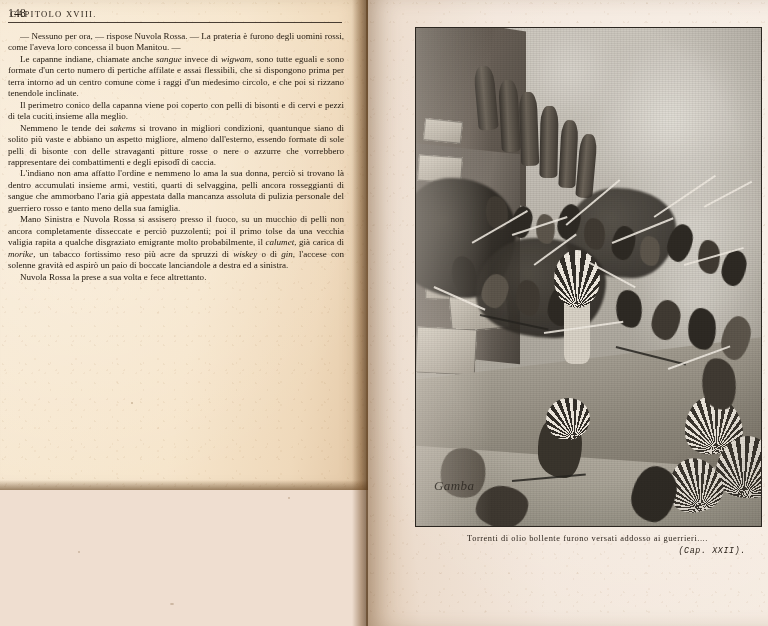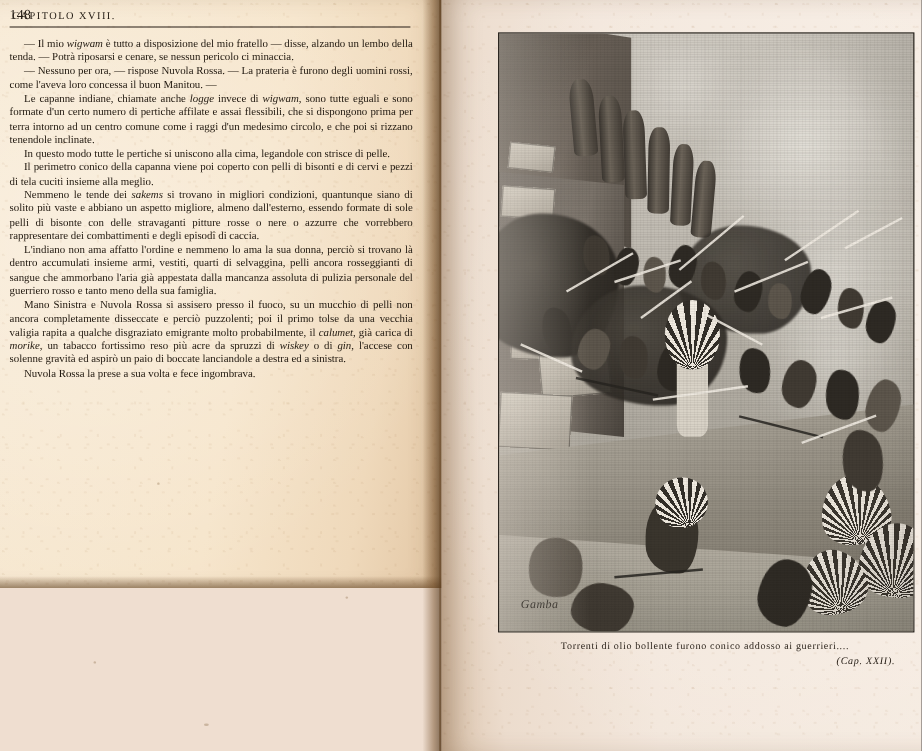--- a/index.html
+++ b/index.html
@@ -219,23 +219,23 @@
     background: radial-gradient(ellipse 90% 85% at 50% 45%, rgba(0,0,0,0) 55%, rgba(40,34,26,.28) 100%);
     pointer-events:none;
   }
   .plate-fade {
     position:absolute; inset:0;
     background: linear-gradient(90deg, rgba(245,236,225,.35), rgba(245,236,225,0) 22%);
     pointer-events:none;
   }
   .sig {
     position:absolute;
-    left: 18px; bottom: 16px;
+    left: 18px; bottom: 32px;
     font-family: "Liberation Serif", serif;
-    font-size: 10px;
+    font-size: 13px;
     color: #211d18;
     letter-spacing: .4px;
     font-style: italic;
     opacity:.75;
   }
 
   
   .caption {
     position: absolute;
     left: 47px; top: 533px;
@@ -245,20 +245,21 @@
     font-size: 8.4px;
     letter-spacing: .55px;
     line-height: 12px;
   }
   .caption .cap2 {
     display:block;
     text-align: right;
     font-style: italic;
     letter-spacing: .6px;
     padding-right: 14px;
+    font-family: Liberation Mono, monospace;
   }
 </style>
 </head>
 <body>
 
 <div class="spread">
 
   <div class="page-left">
     <div class="grain"></div>
     <div class="speck" style="left:52px;  top:118px; width:2px; height:2px;"></div>
@@ -268,29 +269,27 @@
     <div class="speck" style="left:170px; top:603px; width:4px; height:2px;"></div>
     <div class="speck" style="left:78px;  top:551px; width:2px; height:2px;"></div>
 
     <div class="runhead">
       <span class="folio">148</span>
       <span class="chaptitle">CAPITOLO XVIII.</span>
     </div>
     <div class="rule"></div>
 
     <div class="textblock" id="verso-text">
-        <p>— Il mio <i>wigwam</i> è tutto a disposizione del mio fratello — disse, alzando un lembo della tenda. — Potrà riposarsi e cenare, se nessun pericolo ci minaccia.</p>
         <p>— Nessuno per ora, — rispose Nuvola Rossa. — La prateria è furono degli uomini rossi, come l'aveva loro concessa il buon Manitou. —</p>
-        <p>Le capanne indiane, chiamate anche <i>logge</i> invece di <i>wigwam</i>, sono tutte eguali e sono formate d'un certo numero di pertiche affilate e assai flessibili, che si dispongono prima per terra intorno ad un centro comune come i raggi d'un medesimo circolo, e che poi si rizzano tenendole inclinate.</p>
-        <p>In questo modo tutte le pertiche si uniscono alla cima, legandole con strisce di pelle.</p>
+        <p>Le capanne indiane, chiamate anche <i>sangue</i> invece di <i>wigwam</i>, sono tutte eguali e sono formate d'un certo numero di pertiche affilate e assai flessibili, che si dispongono prima per terra intorno ad un centro comune come i raggi d'un medesimo circolo, e che poi si rizzano tenendole inclinate.</p>
         <p>Il perimetro conico della capanna viene poi coperto con pelli di bisonti e di cervi e pezzi di tela cuciti insieme alla meglio.</p>
         <p>Nemmeno le tende dei <i>sakems</i> si trovano in migliori condizioni, quantunque siano di solito più vaste e abbiano un aspetto migliore, almeno dall'esterno, essendo formate di sole pelli di bisonte con delle stravaganti pitture rosse o nere o azzurre che vorrebbero rappresentare dei combattimenti e degli episodî di caccia.</p>
         <p>L'indiano non ama affatto l'ordine e nemmeno lo ama la sua donna, perciò si trovano là dentro accumulati insieme armi, vestiti, quarti di selvaggina, pelli ancora rosseggianti di sangue che ammorbano l'aria già appestata dalla mancanza assoluta di pulizia personale del guerriero rosso e tanto meno della sua famiglia.</p>
         <p>Mano Sinistra e Nuvola Rossa si assisero presso il fuoco, su un mucchio di pelli non ancora completamente disseccate e perciò puzzolenti; poi il primo tolse da una vecchia valigia rapita a qualche disgraziato emigrante molto probabilmente, il <i>calumet</i>, già carica di <i>morike</i>, un tabacco fortissimo reso più acre da spruzzi di <i>wiskey</i> o di <i>gin</i>, l'accese con solenne gravità ed aspirò un paio di boccate lanciandole a destra ed a sinistra.</p>
-        <p>Nuvola Rossa la prese a sua volta e fece ingombrava.</p>
+        <p>Nuvola Rossa la prese a sua volta e fece altrettanto.</p>
       </div>
   </div>
 
   <div class="gutter"></div>
   <div class="gutter-line"></div>
 
   <div class="page-right">
     <div class="grain"></div>
 
     <div class="plate">
@@ -378,18 +377,18 @@
 
         <div class="texture-overlay"></div>
         <div class="plate-vignette"></div>
         <div class="plate-fade"></div>
 
         <div class="sig">Gamba</div>
       </div>
     </div>
 
     <div class="caption">
-      <span>Torrenti di olio bollente furono conico addosso ai guerrieri....</span>
+      <span>Torrenti di olio bollente furono versati addosso ai guerrieri....</span>
       <span class="cap2">(Cap. XXII).</span>
     </div>
   </div>
 
 </div>
 
 </body></html>

